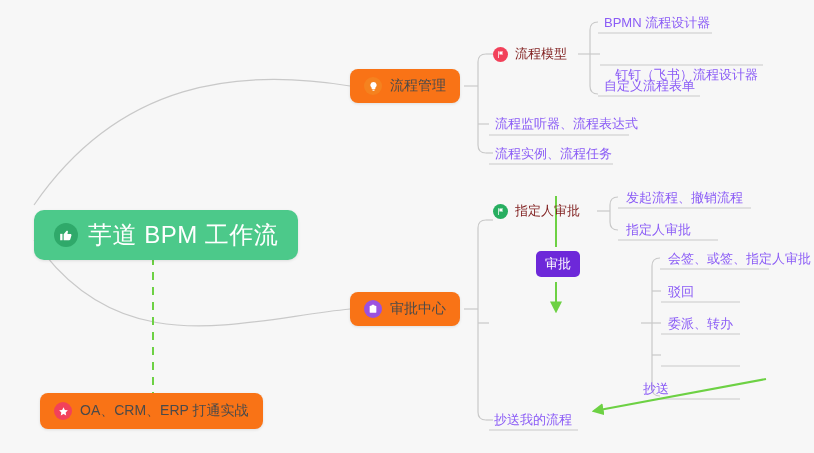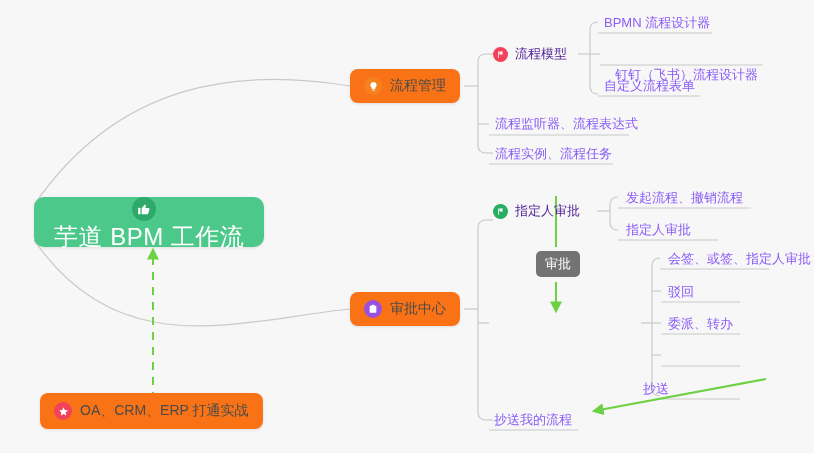--- a/index.html
+++ b/index.html
@@ -33,31 +33,31 @@
     padding:0 14px;
     box-shadow:0 1px 3px rgba(0,0,0,.10);
   }
   .node.card .label{font-size:14px;color:#4a4a4a;}
 
   .node.plain{
     background:transparent;
     height:26px;
     padding:0 4px;
   }
-  .node.plain .label{font-size:13px;color:#4c1d95;}
+  .node.plain .label{font-size:13px;color:#7f1d1d;}
 
   .node.leaf{
     background:transparent;
     height:26px;
     padding:0 4px;
   }
   .node.leaf .label{font-size:13px;color:#8b5cf6;}
 
   .node.badge{
-    background:#737373;
+    background:#6d28d9;
     border-radius:5px;
     height:26px;
     padding:0 9px;
     justify-content:center;
   }
   .node.badge .label{font-size:13px;color:#ffffff;}
 
   .ic{
     width:18px;height:18px;border-radius:50%;
     margin-right:8px;flex:0 0 18px;
@@ -125,21 +125,21 @@
       </marker>
     </defs>
     <g>
       <path d="M153 400 L153 250" stroke="#6dd144" stroke-width="2" fill="none" stroke-dasharray="8 7" marker-end="url(#gArrow)"></path>
       <path d="M556 196 L556 247" stroke="#6dd144" stroke-width="2" fill="none"></path>
       <path d="M556 282 L556 311" stroke="#6dd144" stroke-width="2" fill="none" marker-end="url(#gArrow)"></path>
       <path d="M766 379 L594 411" stroke="#6dd144" stroke-width="2" fill="none" marker-end="url(#gArrow)"></path>
     </g>
   </svg>
 
-  <div class="node root" style="left:34px;top:197px;flex-direction:column;">
+  <div class="node root" style="left:34px;top:210px;">
     <span class="ic big" style="background:#2FA96A;">
       <svg width="14" height="14" viewBox="0 0 24 24" fill="#ffffff">
         <path d="M2 10h4v11H2z"></path>
           <path d="M8 21h9.3c.9 0 1.7-.6 1.9-1.4l2.2-7c.3-1.2-.6-2.4-1.9-2.4h-5l.8-3.8c.2-.9-.5-1.8-1.4-1.8-.5 0-1 .3-1.2.7L8 10.5z"></path>
       </svg>
     </span>
     <span class="label">芋道 BPM 工作流</span>
   </div>
 
   <div class="node card" style="left:350px;top:69px;">

